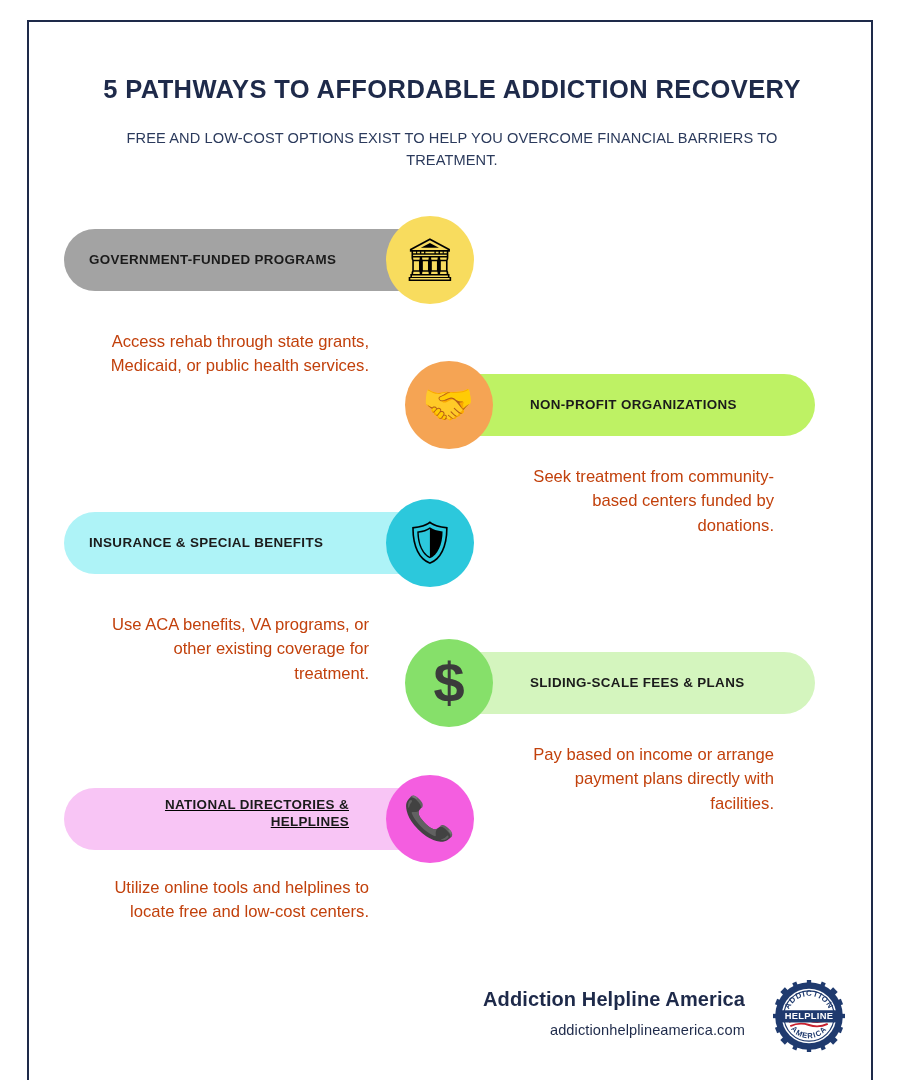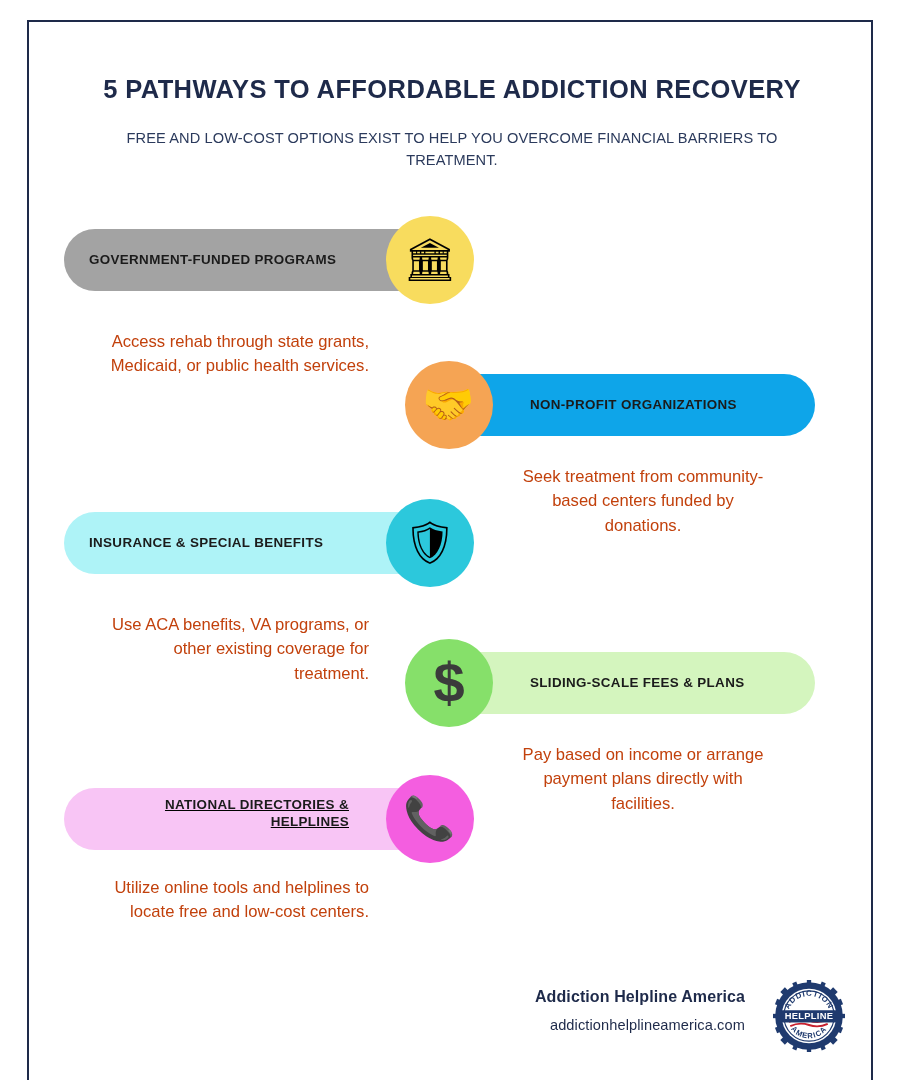--- a/index.html
+++ b/index.html
@@ -120,38 +120,38 @@
   .row.left .desc  { left: 78px; text-align: right; }
 
   
   .row.left.label-right .pill { padding: 0 95px 12px 25px; text-decoration: underline; }
   .row.left.label-right .pill-label { text-align: right; }
 
   
   .row.right .pill  { left: 406px; width: 380px; padding: 0 25px 0 95px; }
   .row.right .pill-label { text-align: left; }
   .row.right .circle { left: 376px; }
-  .row.right .desc  { left: 483px; text-align: center; }
+  .row.right .desc  { left: 483px; text-align: right; }
 
   
   #footer {
     position: absolute;
     left: 0;
     bottom: 30px;
     width: 846px;
     height: 80px;
   }
   #footer-text {
     position: absolute;
     right: 130px;
     top: 8px;
     text-align: right;
   }
   #org-name {
-    font-size: 16px;
+    font-size: 20px;
     font-weight: bold;
     color: #1e2a4a;
     letter-spacing: 0.1px;
   }
   #org-site {
     font-size: 14.6px;
     color: #1e2a4a;
     margin-top: 11px;
     letter-spacing: 0.1px;
   }
@@ -178,21 +178,21 @@
       <div class="pill" style="top:-31px;background:#a3a3a3">
         <div class="pill-label">GOVERNMENT-FUNDED PROGRAMS</div>
       </div>
       <div class="circle" style="top:-44px;background:#f8dc5e">
         <span class="glyph">🏛</span>
       </div>
       <div class="desc" style="top:70px">Access rehab through state grants, Medicaid, or public health services.</div>
     </div>
 
     <div class="row right" style="top:383px">
-      <div class="pill" style="top:-31px;background:#0ea5e9">
+      <div class="pill" style="top:-31px;background:#bef264">
         <div class="pill-label">NON-PROFIT ORGANIZATIONS</div>
       </div>
       <div class="circle" style="top:-44px;background:#f5a454">
         <span class="glyph">🤝</span>
       </div>
       <div class="desc" style="top:60px">Seek treatment from community-based centers funded by donations.</div>
     </div>
 
     <div class="row left" style="top:521px">
       <div class="pill" style="top:-31px;background:#aef3f7">

